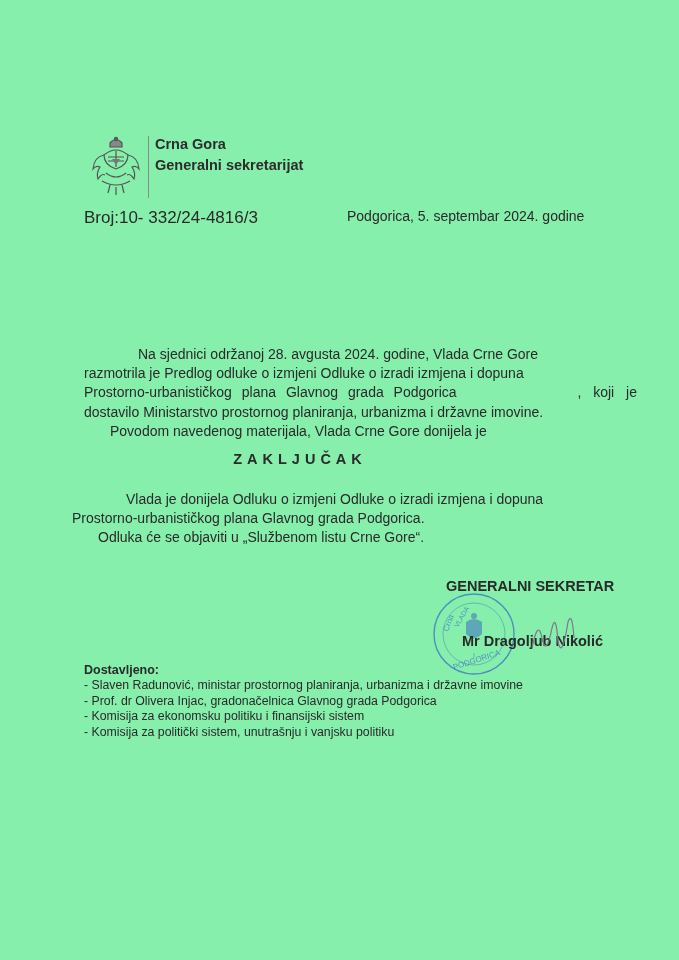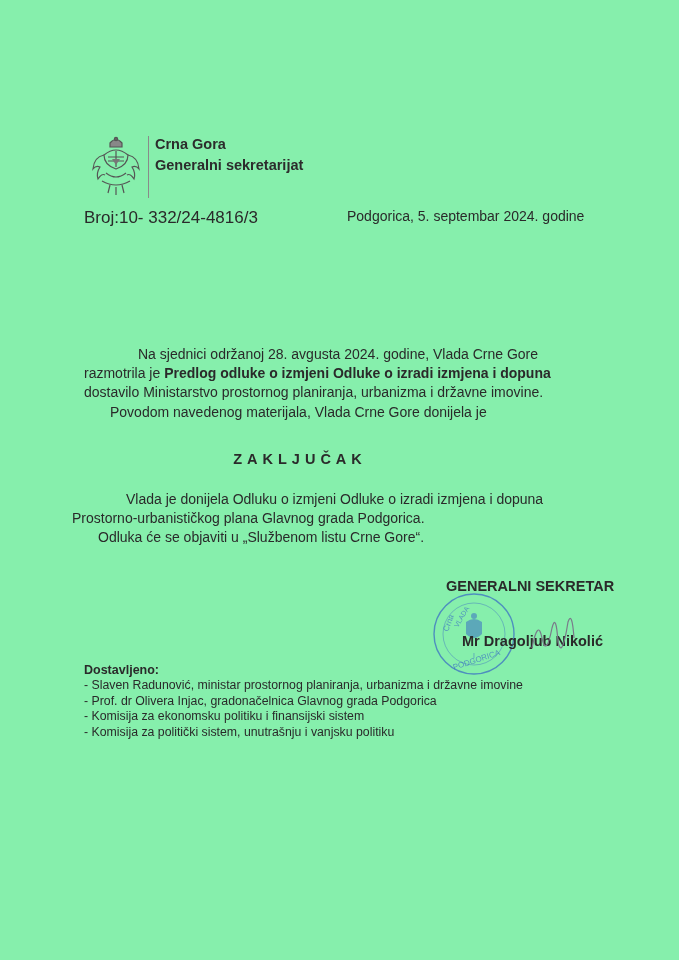--- a/index.html
+++ b/index.html
@@ -11,21 +11,21 @@
   .page { position: absolute; inset: 0; background: #86efac; }
   .abs { position: absolute; }
   .header-logo { left: 90px; top: 135px; width: 52px; height: 62px; }
   .header-divider { left: 148px; top: 136px; width: 1px; height: 62px; background: #8a8a8a; }
   .header-lines { left: 155px; top: 134px; font-weight: bold; font-size: 14.5px; line-height: 20.5px; color: #2c2c2c; }
   .ref { left: 84px; top: 208px; font-size: 17px; }
   .date { left: 347px; top: 208px; font-size: 14px; }
   .para { font-size: 14px; line-height: 19.2px; text-align: justify; }
   .p1 { left: 84px; top: 345px; width: 553px; }
   .p1 .indent { padding-left: 54px; }
-  .p1 b { font-weight: bold; }
+  .p1 b { font-weight: normal; }
   .heading { left: 0; width: 600px; top: 451px; text-align: center; font-weight: bold; font-size: 14.5px; letter-spacing: 5px; }
   .p2 { left: 72px; top: 490px; width: 553px; }
   .sig-title { left: 446px; top: 578px; font-weight: bold; font-size: 14.5px; }
   .sig-name { left: 462px; top: 597px; font-weight: bold; font-size: 14.5px; margin-top: 36px; }
   .stamp { left: 428px; top: 588px; width: 108px; height: 88px; }
   .signature { left: 528px; top: 608px; width: 64px; height: 56px; }
   .dist-label { left: 84px; top: 663px; font-weight: bold; font-size: 12.5px; }
   .dist-list { left: 84px; top: 678px; font-size: 12.3px; line-height: 15.6px; margin: 0; padding: 0; list-style: none; }
   .line { white-space: nowrap; }
 </style>
@@ -56,20 +56,24 @@
     <div>Crna Gora</div>
     <div>Generalni sekretarijat</div>
   </div>
 
   <div class="abs ref">Broj:10- 332/24-4816/3</div>
   <div class="abs date">Podgorica, 5. septembar 2024. godine</div>
 
   <div class="abs para p1">
     <div class="line indent">Na sjednici održanoj 28. avgusta 2024. godine, Vlada Crne Gore</div>
     <div class="line"><span>razmotrila je </span><b>Predlog odluke o izmjeni Odluke o izradi izmjena i dopuna</b></div>
+    <div class="line" style="display:flex;justify-content:space-between;">
+        <b style="word-spacing:6px;">Prostorno-urbanističkog plana Glavnog grada Podgorica</b>
+        <span style="word-spacing:8px;">, koji je</span>
+      </div>
     <div class="line">dostavilo Ministarstvo prostornog planiranja, urbanizma i državne imovine.</div>
     <div class="line indent" style="padding-left:26px;">Povodom navedenog materijala, Vlada Crne Gore donijela je</div>
   </div>
 
   <div class="abs heading">ZAKLJUČAK</div>
 
   <div class="abs para p2">
     <div class="line" style="padding-left:54px;">Vlada je donijela Odluku o izmjeni Odluke o izradi izmjena i dopuna</div>
     <div class="line">Prostorno-urbanističkog plana Glavnog grada Podgorica.</div>
     <div class="line" style="padding-left:26px;">Odluka će se objaviti u „Službenom listu Crne Gore“.</div>

